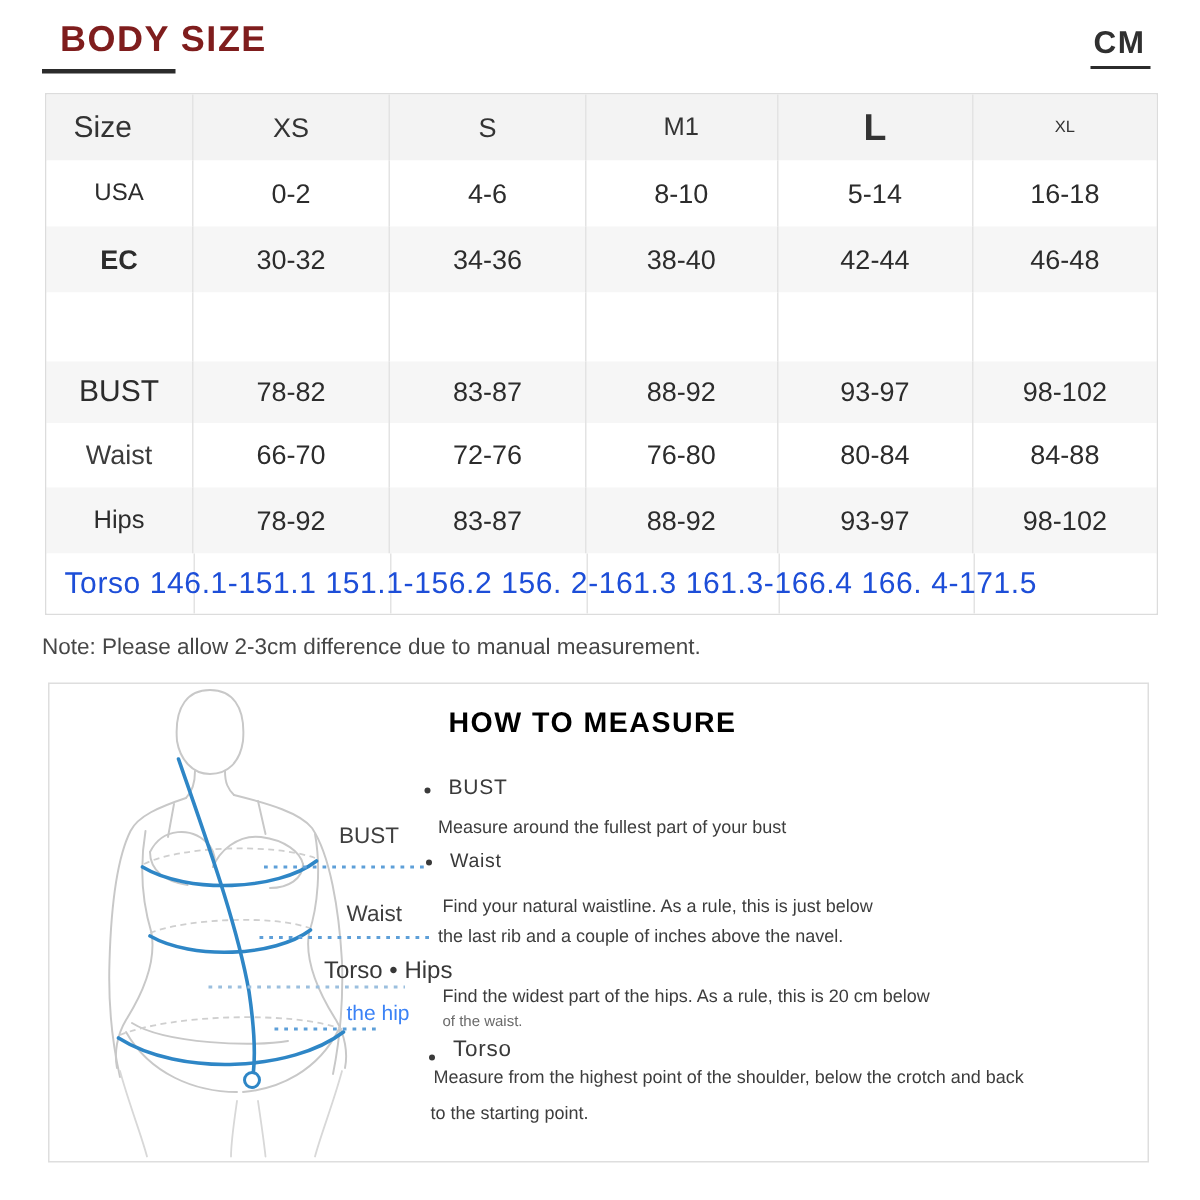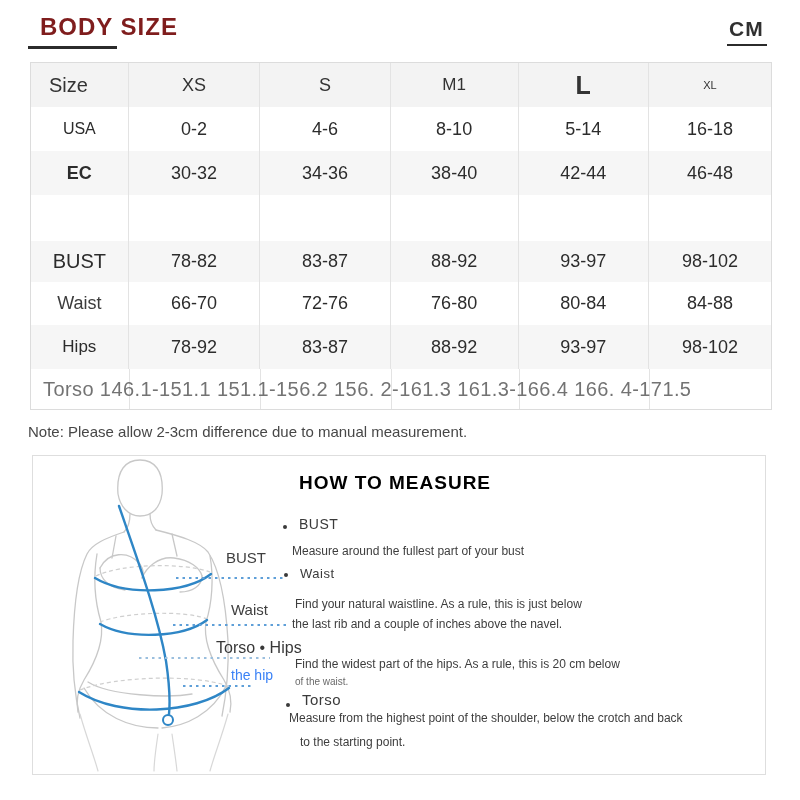--- a/index.html
+++ b/index.html
@@ -32,21 +32,21 @@
   .hdr-m{font-size:17px;}
   .hdr-l{font-size:25px;font-weight:600;}
   .hdr-xl{font-size:11px;}
   .lbl-usa{font-size:16px;}
   .lbl-ec{font-size:18px;font-weight:600;}
   .lbl-bust{font-size:20px;}
   .lbl-waist{font-size:18px;color:#3c3c3c;}
   .lbl-hips{font-size:17px;}
   .vline{position:absolute;top:0;width:1px;height:100%;background:#e3e3e3;}
   .v1{left:13.2%;}.v2{left:31%;}.v3{left:48.6%;}.v4{left:65.9%;}.v5{left:83.5%;}
-  .torso-text{position:absolute;left:12px;top:0;line-height:40px;font-size:20px;letter-spacing:0.4px;color:#737373;white-space:nowrap;}
+  .torso-text{position:absolute;left:12px;top:0;line-height:40px;font-size:20px;letter-spacing:0.4px;color:#1d4ed8;white-space:nowrap;}
 
   
   .note-text{position:absolute;left:28px;top:423px;font-size:15px;color:#474747;}
 
   
   .htm-box{position:absolute;left:32px;top:455px;width:732px;height:318px;border:1px solid #dedede;background:#fff;}
   .htm-title{position:absolute;left:299px;top:472px;font-size:19px;letter-spacing:1px;color:#000000;font-weight:600;}
   .bullet{position:absolute;width:4px;height:4px;border-radius:50%;background:#3a3a3a;}
   .item-label{position:absolute;font-size:14px;letter-spacing:0.5px;color:#3a3a3a;}
   .item-text{position:absolute;font-size:12px;color:#3d3d3d;white-space:nowrap;text-align:right;}
@@ -56,21 +56,21 @@
   .txt-b{left:292px;top:544px;}
   .lbl-w{left:300px;top:566px;font-size:13px;}
   .dot-w{left:284px;top:573px;}
   .txt-w1{left:295px;top:597px;}
   .txt-w2{left:292px;top:617px;}
   .txt-h1{left:295px;top:657px;}
   .txt-h2{left:295px;top:676px;}
   .lbl-t{left:302px;top:691px;font-size:15px;}
   .dot-t{left:286px;top:703px;}
   .txt-t1{left:289px;top:711px;}
-  .txt-t2{left:300px;top:735px;}
+  .txt-t2{left:287px;top:735px;}
 
   
   .diag-label{position:absolute;color:#3f3f3f;white-space:nowrap;}
   .dl-bust{left:226px;top:549px;font-size:15px;}
   .dl-waist{left:231px;top:601px;font-size:15px;}
   .dl-torsohips{left:216px;top:639px;font-size:16px;color:#383838;}
   .dl-thehip{left:231px;top:667px;font-size:14px;color:#3b82f6;}
 
   .figure-svg{position:absolute;left:40px;top:456px;}
 </style>

